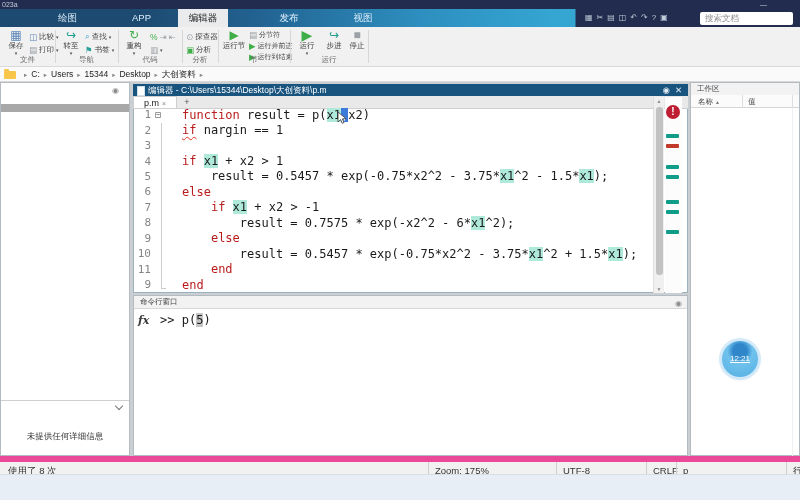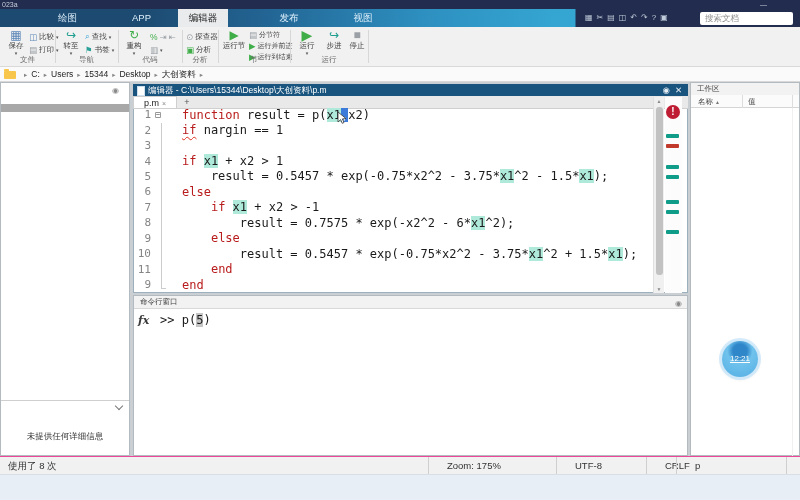--- a/index.html
+++ b/index.html
@@ -107,24 +107,24 @@
   #ws-colline{position:absolute;left:101px;top:25px;width:1px;height:348px;background:#f0f0f0;}
   #ws-sort{font-size:5px;color:#777;}
 
   
   #float-widget{left:722px;top:341px;width:36px;height:36px;border-radius:50%;
     background:radial-gradient(circle at 50% 28%,#2f86c9 0%,#2f86c9 22%,#6fc2ec 40%,#54aee3 100%);
     box-shadow:0 0 0 3px rgba(205,232,248,.9),0 1px 4px rgba(0,0,0,.2);
     color:#fff;font-size:8px;text-align:center;line-height:36px;}
 
   
-  #status{left:0;top:456px;width:800px;height:18px;background:#f1f1f1;border-top:1px solid #ec4899;box-sizing:border-box;
+  #status{left:0;top:456px;width:800px;height:18px;background:#f1f1f1;border-top:6px solid #ec4899;box-sizing:border-box;
     font-size:9.5px;color:#333;}
   #status span{position:absolute;top:0;line-height:17px;white-space:nowrap;}
-  .scell{border-left:1px solid #cfcfcf;padding-left:18px;}
+  .scell{border-left:1px solid #cfcfcf;padding-left:6px;}
 
   
   #taskbar{left:0;top:474px;width:800px;height:26px;background:#e8eef5;border-top:1px solid #d8dee5;box-sizing:border-box;}
 </style>
 </head>
 <body>
 
 <div id="root">
 
   <div class="abs" id="title-strip">

